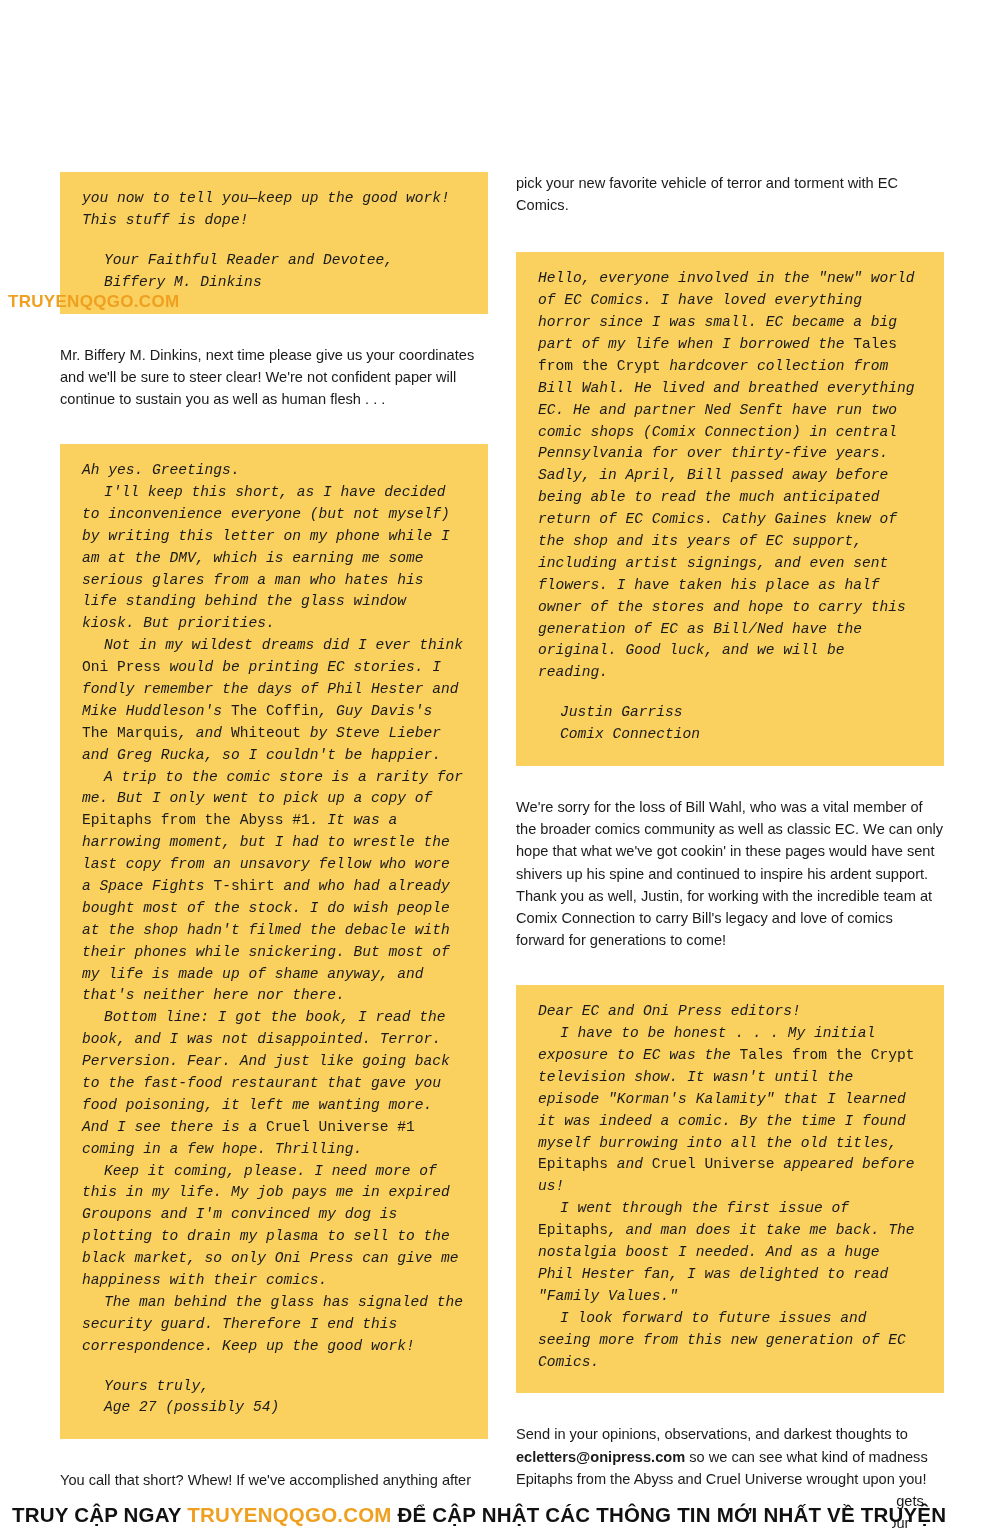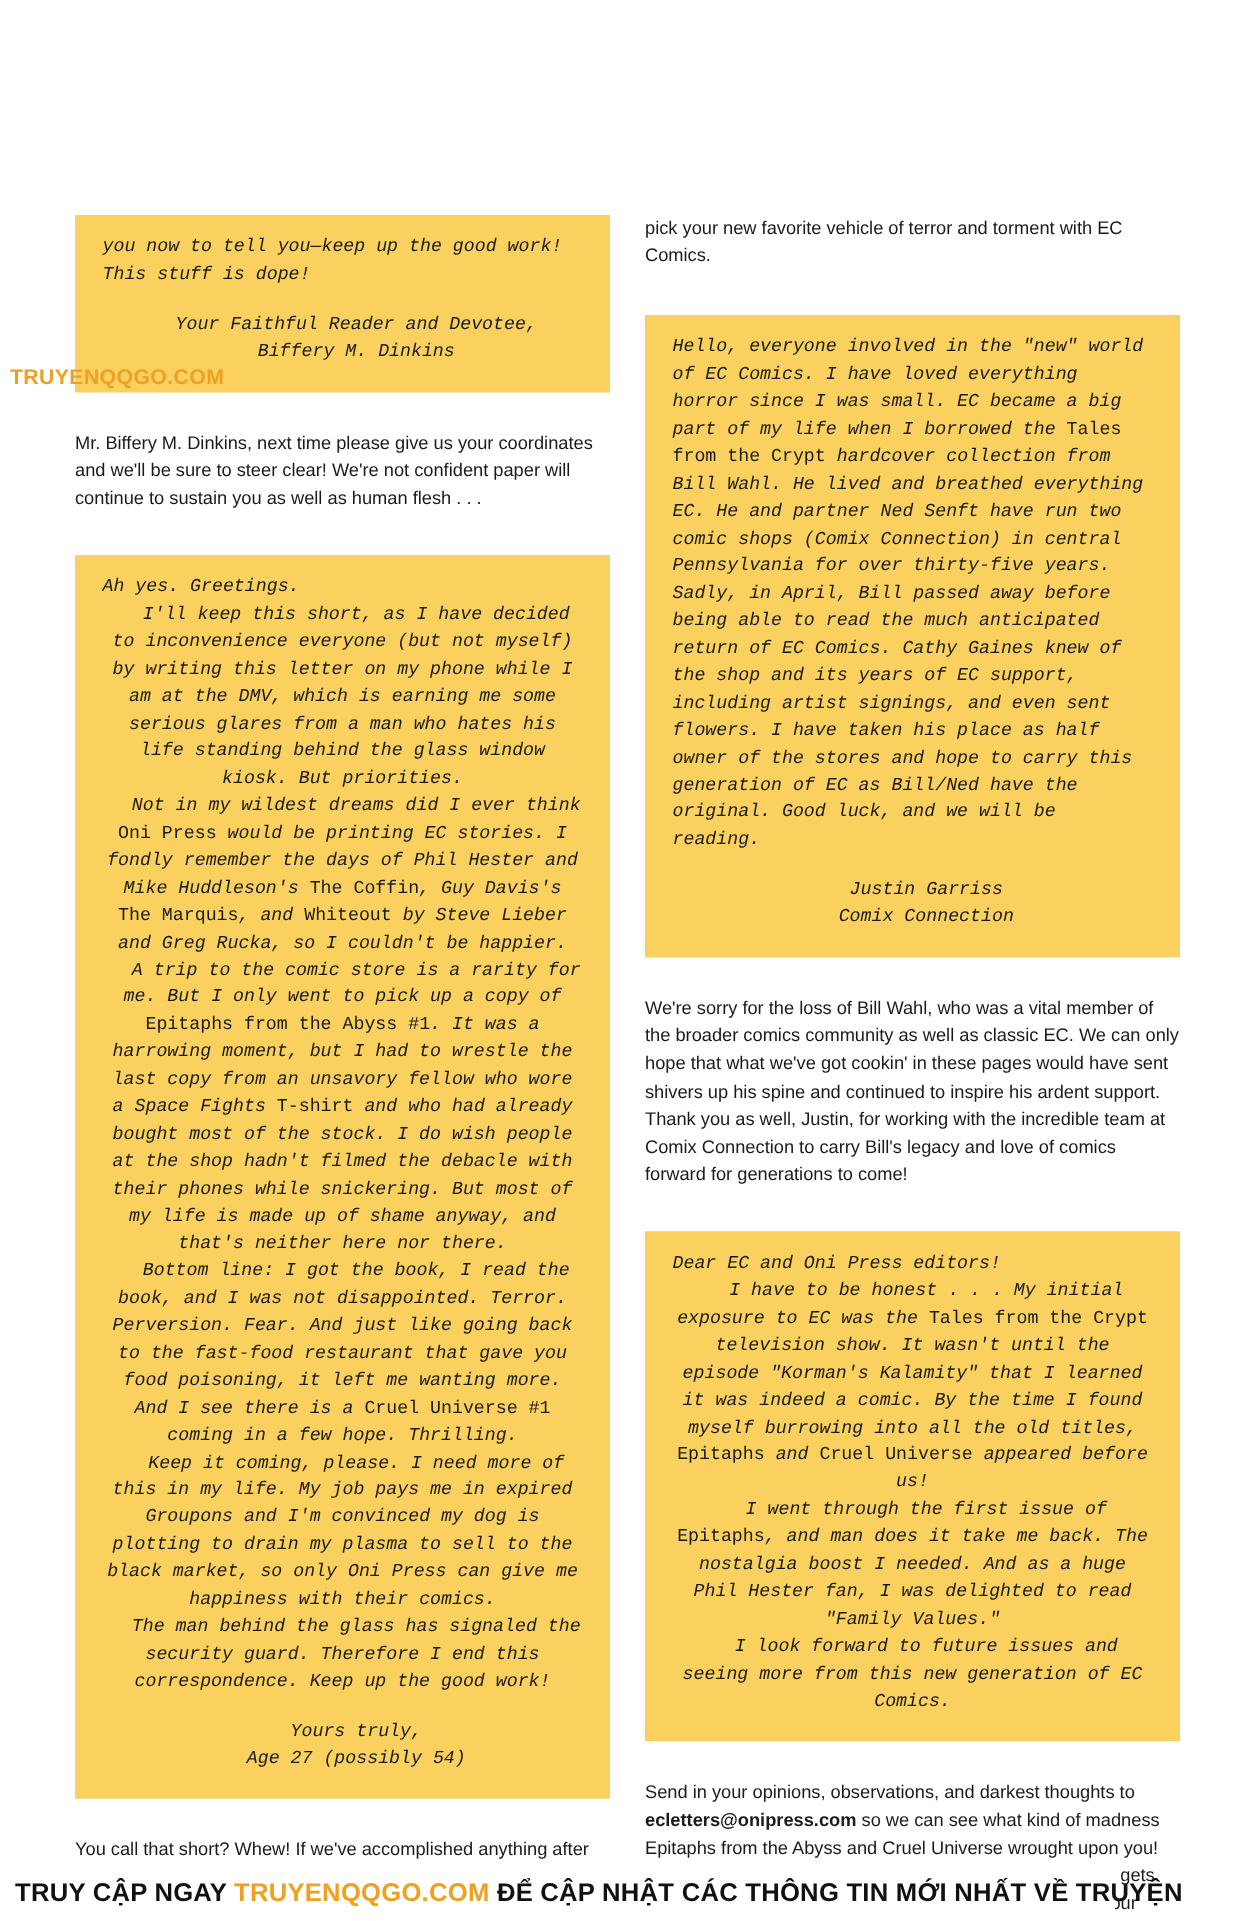--- a/index.html
+++ b/index.html
@@ -51,27 +51,26 @@
     font-size: 14.6px;
     line-height: 1.50;
     color: #1a1a1a;
     box-sizing: border-box;
   }
   .letter p {
     margin: 0;
   }
   .letter p.ind {
     text-indent: 22px;
-    text-align: center;
   }
   .sig {
     margin-top: 18px;
     padding-left: 22px;
   }
-  .sig p { margin: 0; text-align: center; }
+  .sig p { margin: 0; }
   .editor {
     font-family: "Liberation Sans", sans-serif;
     font-size: 14.6px;
     line-height: 1.52;
     color: #1a1a1a;
     font-style: normal;
   }
   .gap-md { height: 30px; }
   .gap-lg { height: 34px; }
   .gap-xs { height: 14px; }

